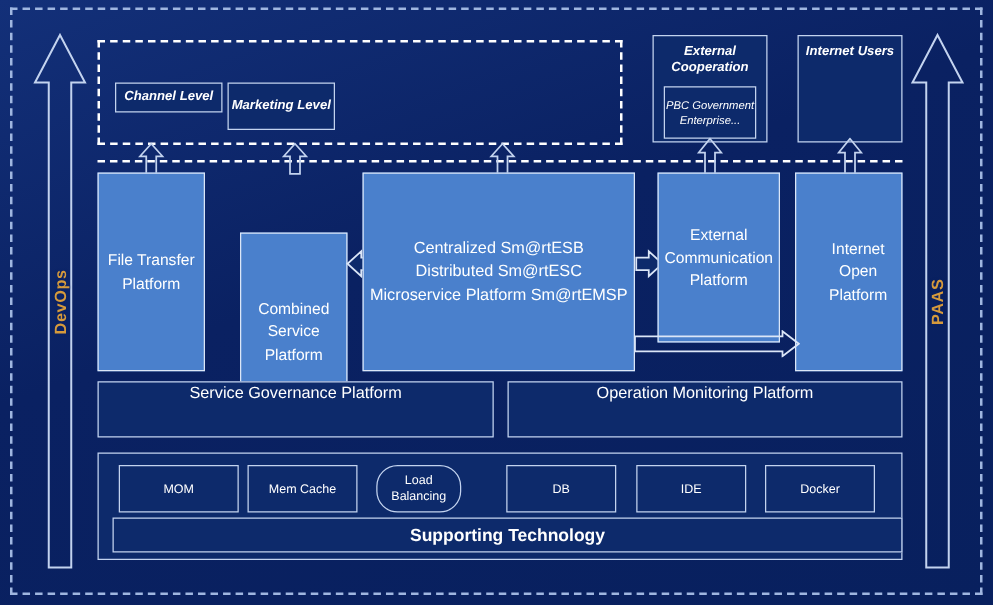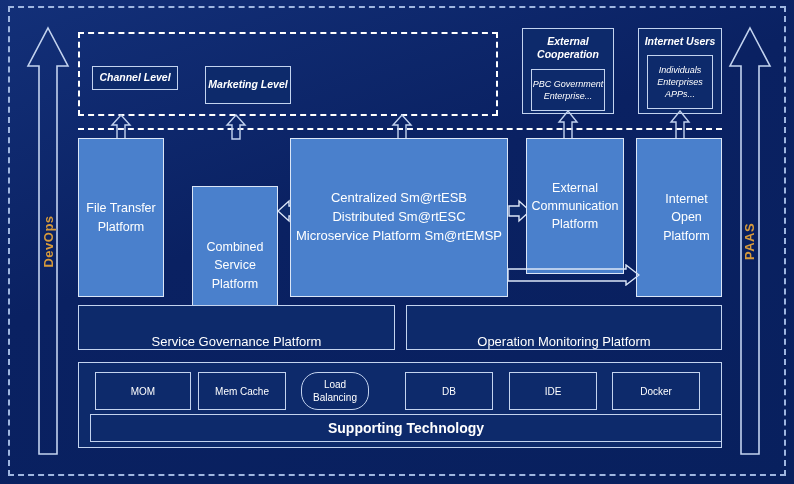--- a/index.html
+++ b/index.html
@@ -88,21 +88,21 @@
   .tech-cell{
     background:#0d2a6b;
     border:1.5px solid #c3d3ef;
     display:flex;align-items:center;justify-content:center;
     text-align:center;color:#ffffff;font-size:10px;line-height:1.3;
   }
 
   .gov-box{
     background:#0d2a6b;
     border:1.5px solid #c3d3ef;
-    display:flex;align-items:flex-end;justify-content:center;
+    display:flex;align-items:flex-start;justify-content:center;
     color:#ffffff;font-size:13px;
   }
 
   .uparrow svg, .harrow svg{display:block;}
   .hdr-title{
     color:#ffffff;font-weight:bold;font-size:10.5px;text-align:center;
     line-height:1.2;
   }
   .inner-sub{
     position:absolute;background:#0d2a6b;border:1.5px solid #c3d3ef;
@@ -130,32 +130,31 @@
       <polygon points="22,2 42,40 31,40 31,428 13,428 13,40 2,40" fill="none" stroke="#c3d3ef" stroke-width="1.6"></polygon>
     </svg>
     <span class="lbl">PAAS</span>
   </div>
 
   <div class="abs dashed-box" style="left:78px;top:32px;width:420px;height:84px;"></div>
 
   <div class="abs navy-box" style="left:92px;top:66px;width:86px;height:24px;">
     <span>Channel Level</span>
   </div>
-  <div class="abs navy-box" style="left:205px;top:66px;width:86px;height:38px;">
+  <div class="abs navy-box" style="left:182px;top:66px;width:86px;height:38px;">
     <span>Marketing Level</span>
   </div>
 
   <div class="abs navy-box" style="left:522px;top:28px;width:92px;height:86px;display:block;padding:6px 4px;">
     <div class="hdr-title">External Cooperation</div>
     <div class="inner-sub" style="left:8px;top:40px;right:8px;height:40px;">PBC Government Enterprise...</div>
   </div>
 
   <div class="abs navy-box" style="left:638px;top:28px;width:84px;height:86px;display:block;padding:6px 4px;">
     <div class="hdr-title">Internet Users</div>
-    <div class="inner-sub" style="left:8px;top:26px;right:8px;height:52px;">Individuals Enterprises APPs...</div>
   </div>
 
   <div class="abs dashed-box-2" style="left:78px;top:124px;width:644px;height:6px;border-top:none;border-left:none;border-right:none;border-bottom:2px dashed #ffffff;"></div>
 
   <div class="abs uparrow" style="left:110px;top:114px;width:22px;height:26px;">
     <svg width="22" height="26" viewBox="0 0 22 26">
         <polygon points="11,1 20,11 15,11 15,25 7,25 7,11 2,11" fill="none" stroke="#c3d3ef" stroke-width="1.4"></polygon>
       </svg>
   </div>
   <div class="abs uparrow" style="left:225px;top:114px;width:22px;height:26px;">

